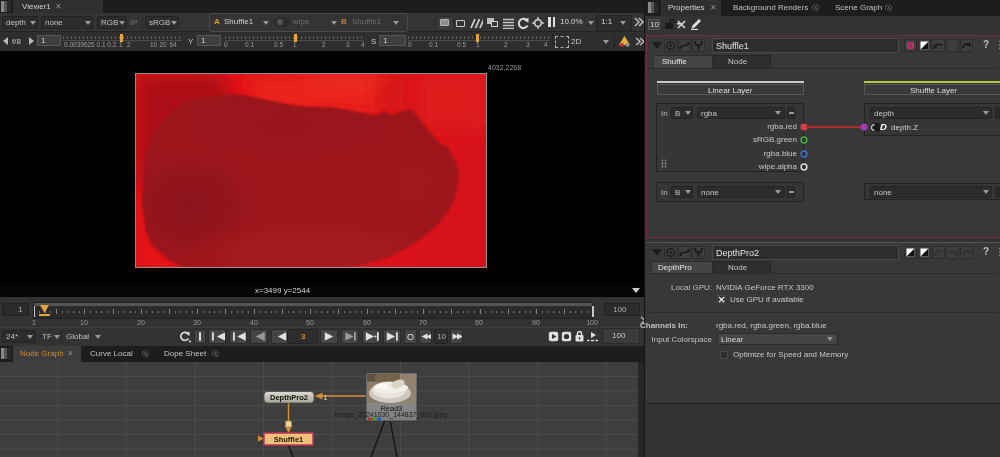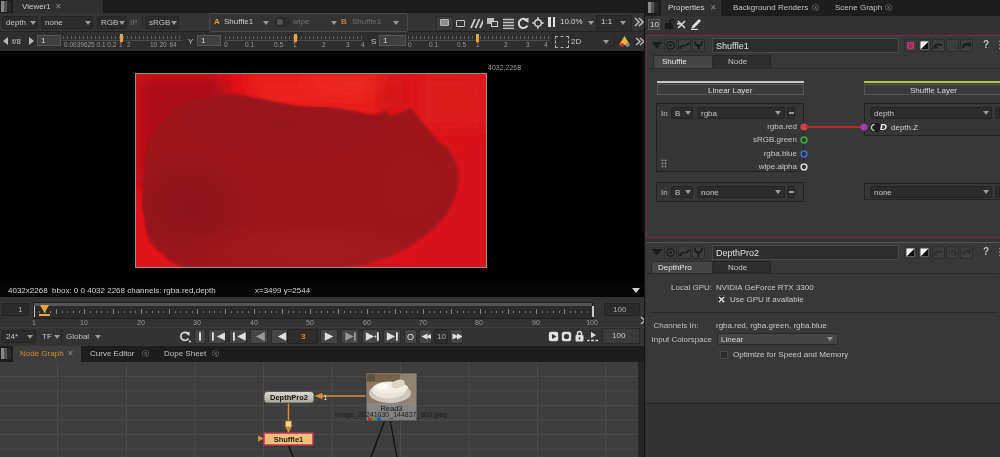--- a/index.html
+++ b/index.html
@@ -320,21 +320,20 @@
       <g clip-path="url(#catclip)">
         <ellipse cx="54" cy="132" rx="68" ry="56" fill="url(#g1)"></ellipse>
         <ellipse cx="150" cy="50" rx="110" ry="38" fill="url(#g2)"></ellipse>
         <ellipse cx="178" cy="178" rx="135" ry="34" fill="url(#g3)"></ellipse>
         <ellipse cx="276" cy="110" rx="58" ry="62" fill="url(#g4)"></ellipse>
       </g>
     </svg>
   </div>
 
   <div class="abs" style="left:0;top:283px;width:645px;height:14px;background:#050505;"></div>
-  <div class="abs t8" style="left:8px;top:286px;color:#d4d4d4;">4032x2268&nbsp; bbox: 0 0 4032 2268 channels: rgba.red,depth</div>
   <div class="abs t8" style="left:255px;top:286px;color:#d4d4d4;">x=3499 y=2544</div>
   <div class="abs" style="left:632px;top:288px;width:0;height:0;border-left:4px solid transparent;border-right:4px solid transparent;border-top:5px solid #cfcfcf;"></div>
 
   <div class="abs" style="left:0;top:297px;width:645px;height:30px;background:#333;"></div>
   <div id="timeline">
 <div class="abs" style="left:2px;top:303px;width:27px;height:13px;background:#2b2b2b;border:1px solid #222;box-sizing:border-box;"></div>
 <div class="abs t8" style="left:18px;top:305px;color:#b0b0b0;">1</div>
 <div class="abs" style="left:33px;top:302px;width:560px;height:17px;background:#2b2b2b;border:1px solid #1f1f1f;box-sizing:border-box;"></div>
 <div class="abs" style="left:34px;top:303px;width:558px;height:2.5px;background:#555;"></div>
 <div class="abs" style="left:33.5px;top:309px;width:1px;height:5px;background:#828282;"></div>
@@ -575,21 +574,21 @@
       </svg>
 <div class="abs" style="left:602px;top:328px;width:38px;height:16px;background:#3b3b3b;border:1px solid #2a2a2a;box-sizing:border-box;"></div>
 <div class="abs t8" style="left:612px;top:331px;color:#c8c8c8;">100</div>
 </div>
 
   <div class="abs" style="left:0;top:346px;width:645px;height:16px;background:#1d1d1d;"></div>
   <div class="abs" style="left:1px;top:348px;width:10px;height:11px;background:linear-gradient(90deg,#888 0 3px,#555 3px 6px,#2a2a2a 6px);"></div>
   <div class="abs" style="left:13px;top:346px;width:68px;height:16px;background:#3d3d3d;"></div>
   <div class="abs t8" style="left:20px;top:349px;color:#d08a28;">Node Graph</div>
   <div class="abs t8" style="left:67px;top:349px;color:#8a8a8a;">✕</div>
-  <div class="abs t8" style="left:90px;top:349px;color:#c2c2c2;">Curve Editor</div>
+  <div class="abs t8" style="left:90px;top:349px;color:#c2c2c2;">Curve Local</div>
   <div class="abs t7" style="left:142px;top:349px;color:#8a8a8a;">ⓧ</div>
   <div class="abs t8" style="left:164px;top:349px;color:#c2c2c2;">Dope Sheet</div>
   <div class="abs t7" style="left:212px;top:349px;color:#8a8a8a;">ⓧ</div>
 
   <div class="abs" style="left:0;top:362px;width:645px;height:95px;overflow:hidden;">
     <svg width="645" height="95" style="display:block">
       <rect width="645" height="95" fill="#3e3e3e"></rect>
       <g stroke="#4b4b4b" stroke-width="1">
         <line x1="0" y1="14.5" x2="645" y2="14.5"></line>
           <line x1="0" y1="29" x2="645" y2="29"></line>
@@ -877,21 +876,21 @@
 <div class="abs t8" style="left:716px;top:283px;color:#c8c8c8;">NVIDIA GeForce RTX 3300</div>
 <div class="abs" style="left:717px;top:295px;width:8px;height:8px;background:#242424;border:1px solid #4a4a4a;box-sizing:border-box;"></div>
 <svg class="abs" style="left:717.5px;top:295.5px;" width="7" height="7">
         <g stroke="#e8e8e8" stroke-width="1.5">
           <line x1="1" y1="1" x2="6" y2="6"></line>
           <line x1="6" y1="1" x2="1" y2="6"></line>
         </g>
       </svg>
 <div class="abs t8" style="left:730px;top:295px;color:#c8c8c8;">Use GPU if available</div>
 <div class="abs" style="left:650px;top:312px;width:348px;height:1px;background:#2a2a2a;"></div>
-<div class="abs t8" style="left:640px;top:321px;width:72px;text-align:center;color:#c0c0c0;">Channels In:</div>
+<div class="abs t8" style="left:640px;top:321px;width:72px;text-align:left;color:#c0c0c0;font-weight:bold;">Channels In:</div>
 <div class="abs t8" style="left:716px;top:321px;color:#c8c8c8;">rgba.red, rgba.green, rgba.blue</div>
 <div class="abs t8" style="left:640px;top:335px;width:72px;text-align:right;color:#c0c0c0;">Input Colorspace</div>
 <div class="abs" style="left:717px;top:332.5px;width:121px;height:12px;background:#454545;border:1px solid #2a2a2a;border-radius:2px;box-sizing:border-box;"></div>
 <div class="abs t8" style="left:721px;top:334.5px;color:#d8d8d8;">Linear</div>
 <div class="caret" style="left:827px;top:337px;"></div>
 <div class="abs" style="left:719.5px;top:350.5px;width:8px;height:8px;background:#2d2d2d;border:1px solid #4a4a4a;box-sizing:border-box;"></div>
 <div class="abs t8" style="left:733px;top:350px;color:#c8c8c8;">Optimize for Speed and Memory</div>
 </div>
 
 </div>

